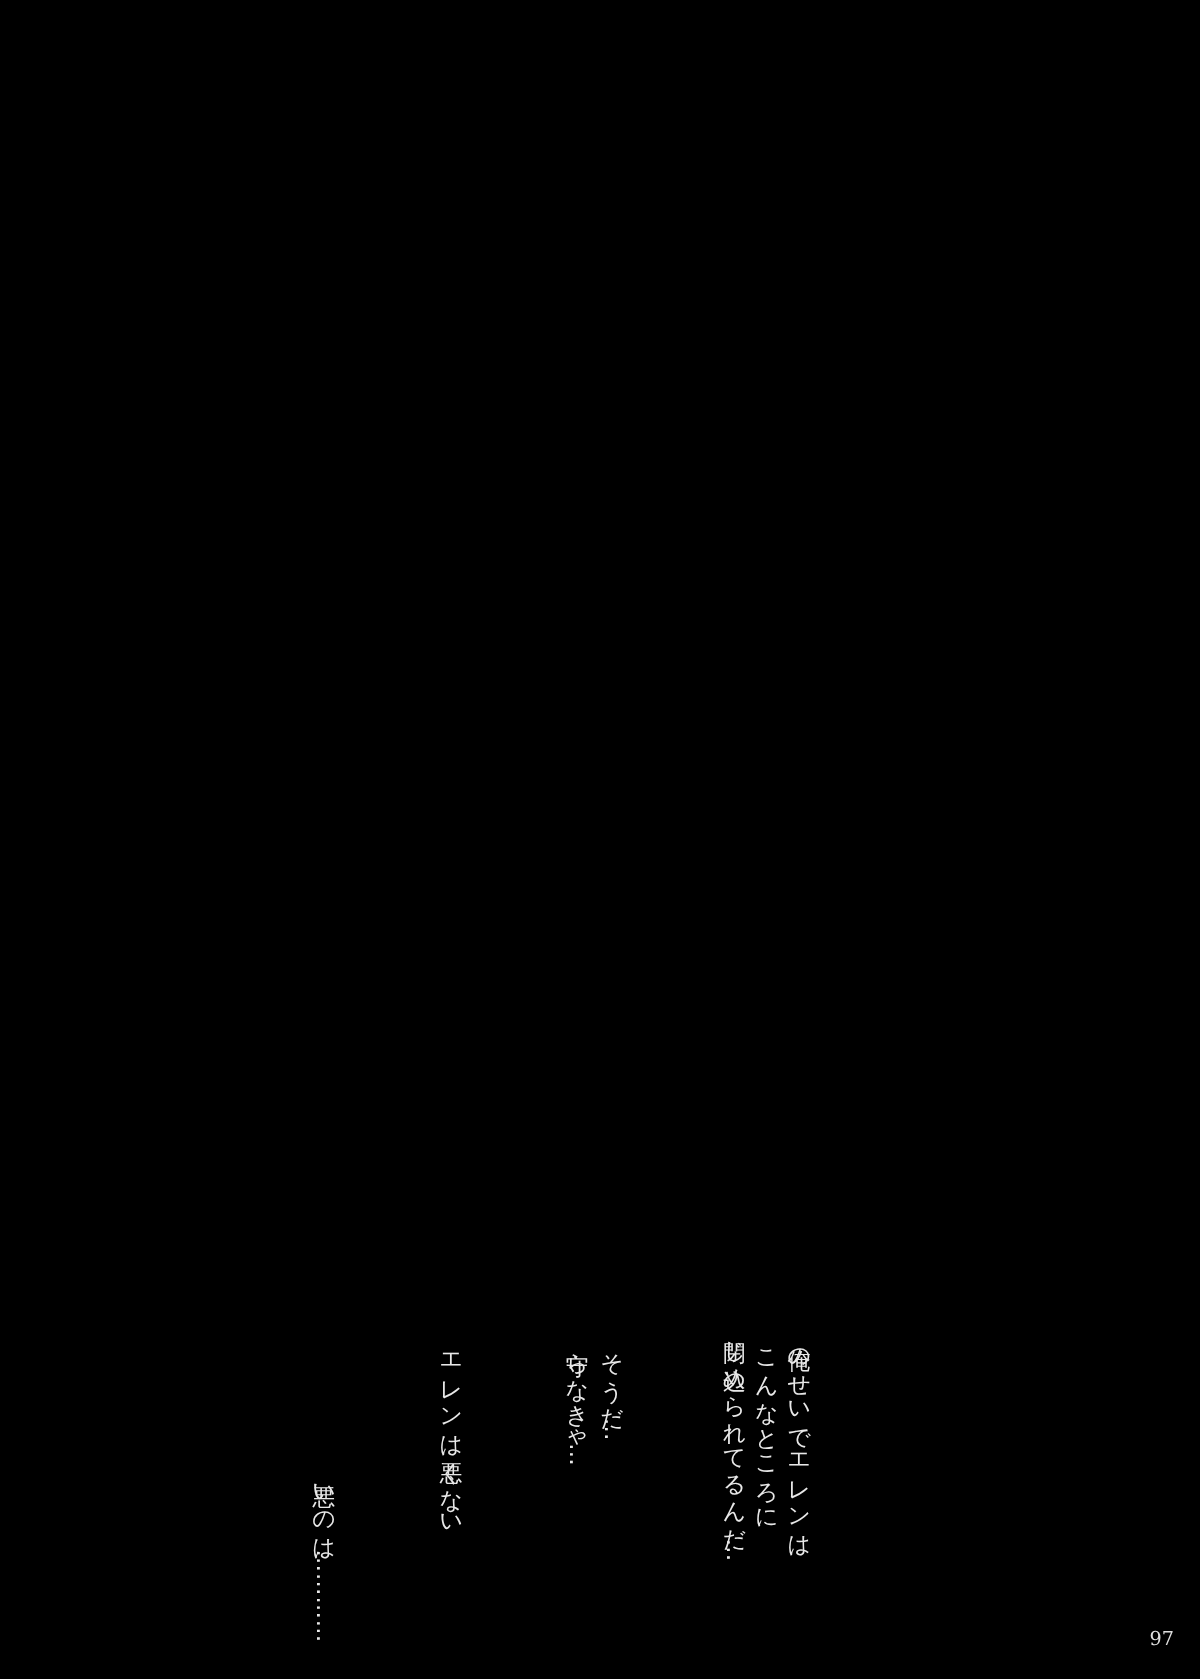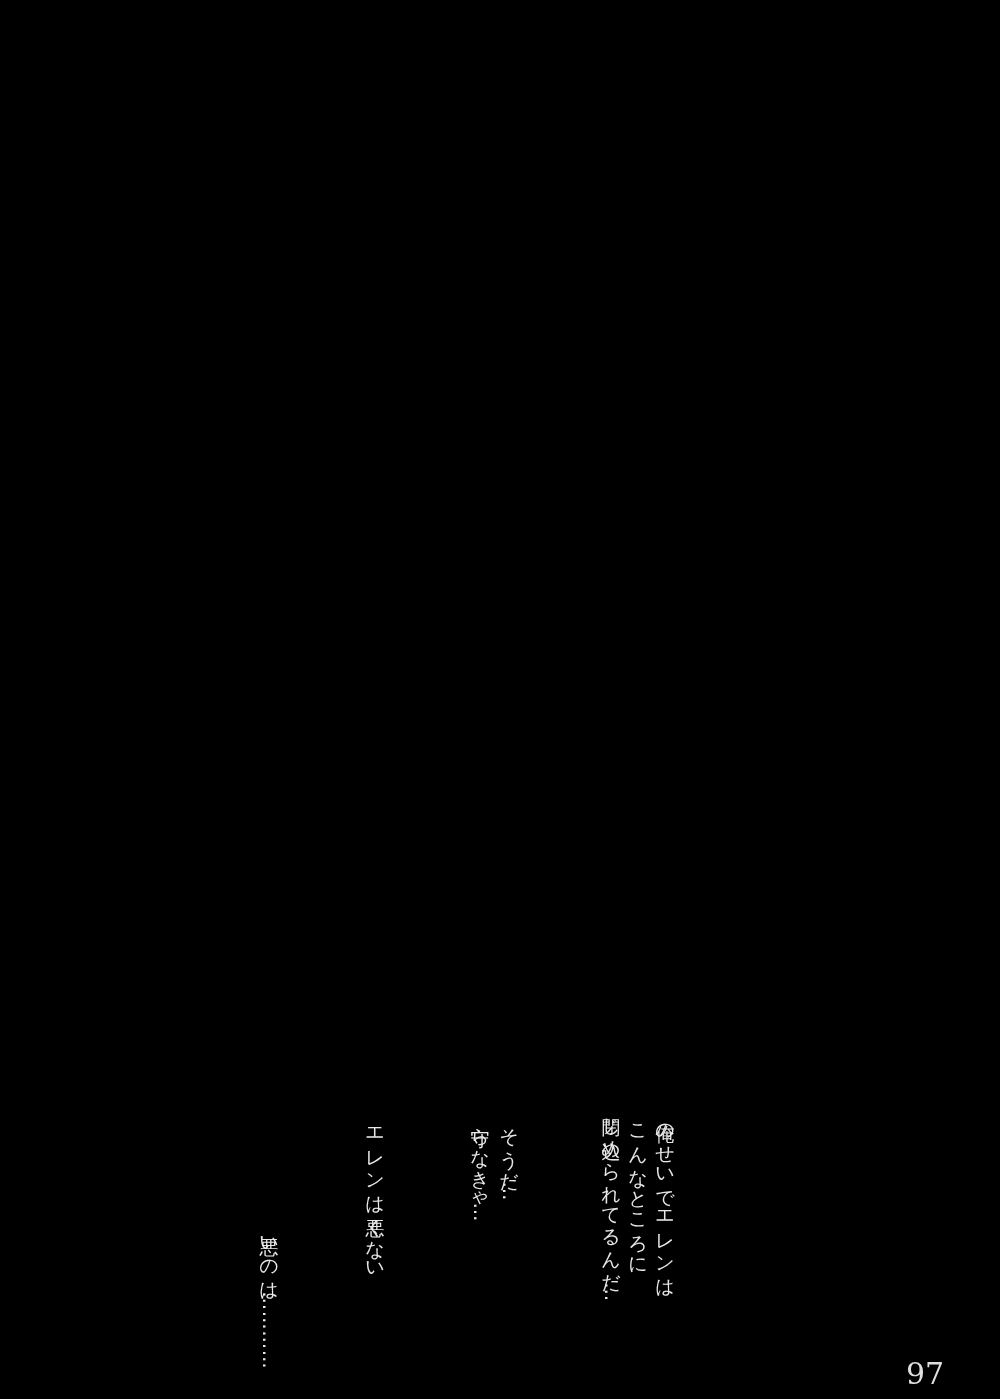--- a/index.html
+++ b/index.html
@@ -21,24 +21,24 @@
     font-family: "DejaVu Sans", sans-serif;
     font-size: 19px;
     line-height: 1.05;
     letter-spacing: 0.5px;
     color: #e8e8e8;
     white-space: nowrap;
     user-select: none;
   }
   .page-number {
     position: absolute;
-    left: 906px;
+    left: 958px;
     top: 1356px;
     font-family: "DejaVu Serif", serif;
-    font-size: 30px;
+    font-size: 16px;
     color: #dedede;
   }
 </style>
 </head>
 <body>
 
 <div class="manga-page" style="background: rgb(0, 0, 0);">
 
   <div class="vline" style="left: 655px; top: 1110px; color: rgb(232, 232, 232);">俺のせいでエレンは</div>
 

